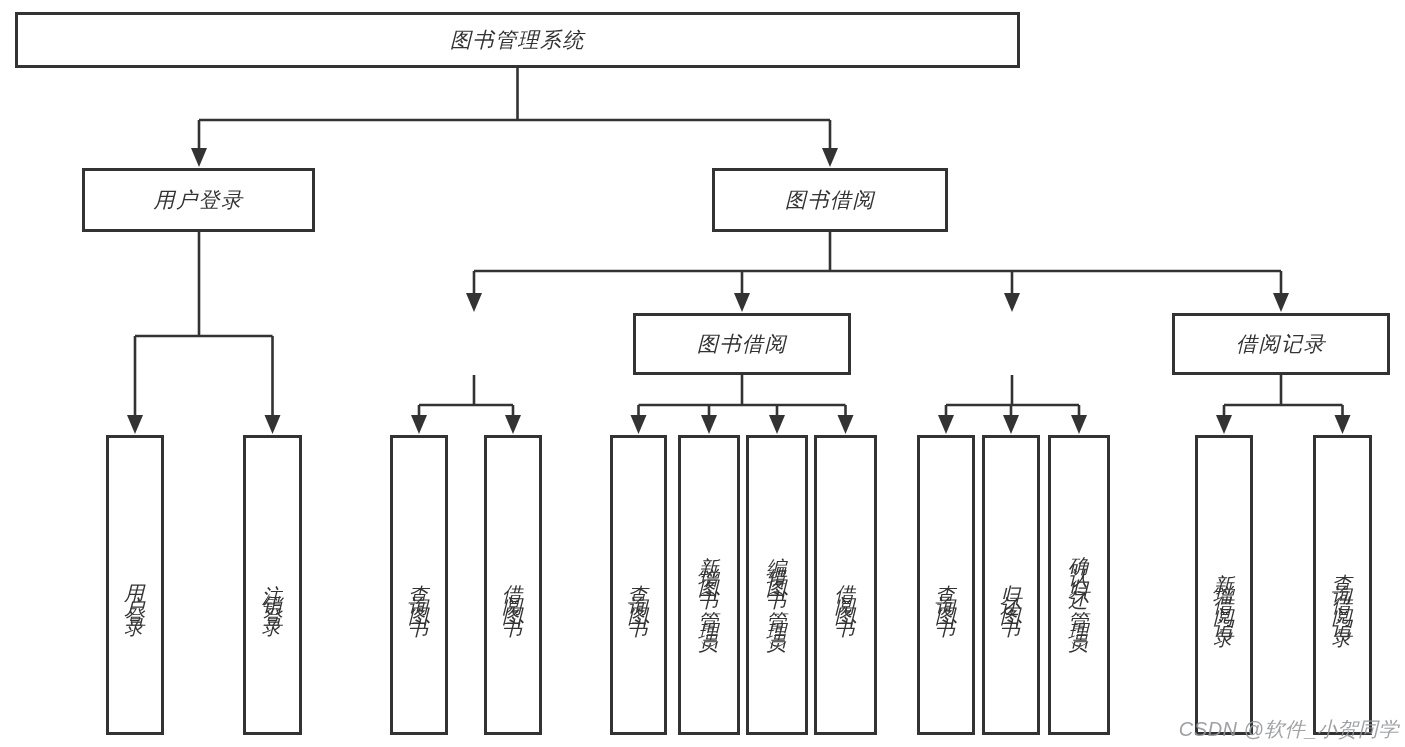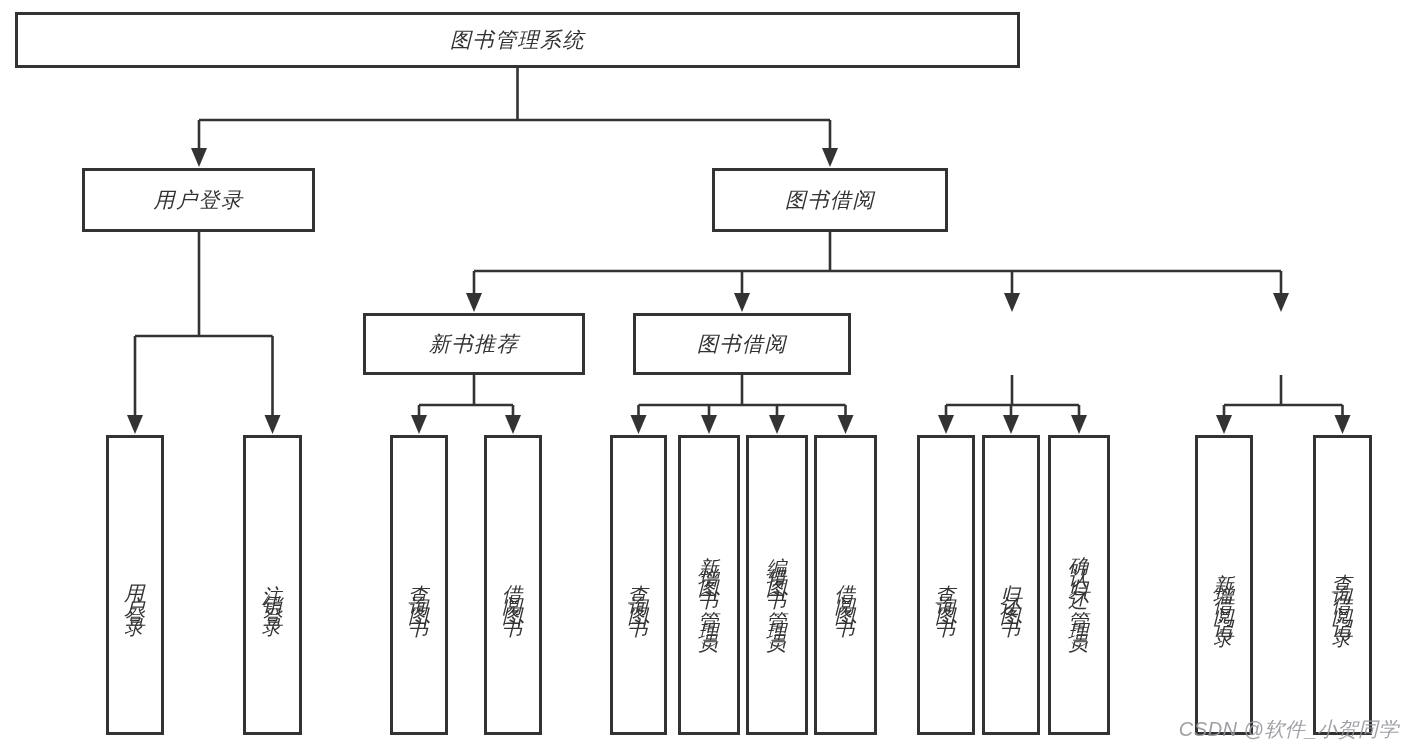--- a/index.html
+++ b/index.html
@@ -107,25 +107,25 @@
     <span>图书管理系统</span>
   </div>
 
   <div class="hnode" style="left:82px;top:168px;width:233px;height:64px;">
     <span>用户登录</span>
   </div>
   <div class="hnode" style="left:712px;top:168px;width:236px;height:64px;">
     <span>图书借阅</span>
   </div>
 
-  <div class="hnode" style="left:363px;top:313px;width:222px;height:62px;">
-    <span>新书推荐</span>
-  </div>
   <div class="hnode" style="left:633px;top:313px;width:218px;height:62px;">
     <span>图书借阅</span>
+  </div>
+  <div class="hnode" style="left:1172px;top:313px;width:218px;height:62px;">
+    <span>借阅记录</span>
   </div>
 
   <div class="vnode" style="left:106px;top:435px;width:58px;height:300px;">
     <span class="vtext">用户登录</span>
   </div>
   <div class="vnode" style="left:243px;top:435px;width:59px;height:300px;">
     <span class="vtext">注销登录</span>
   </div>
 
   <div class="vnode" style="left:390px;top:435px;width:58px;height:300px;">

